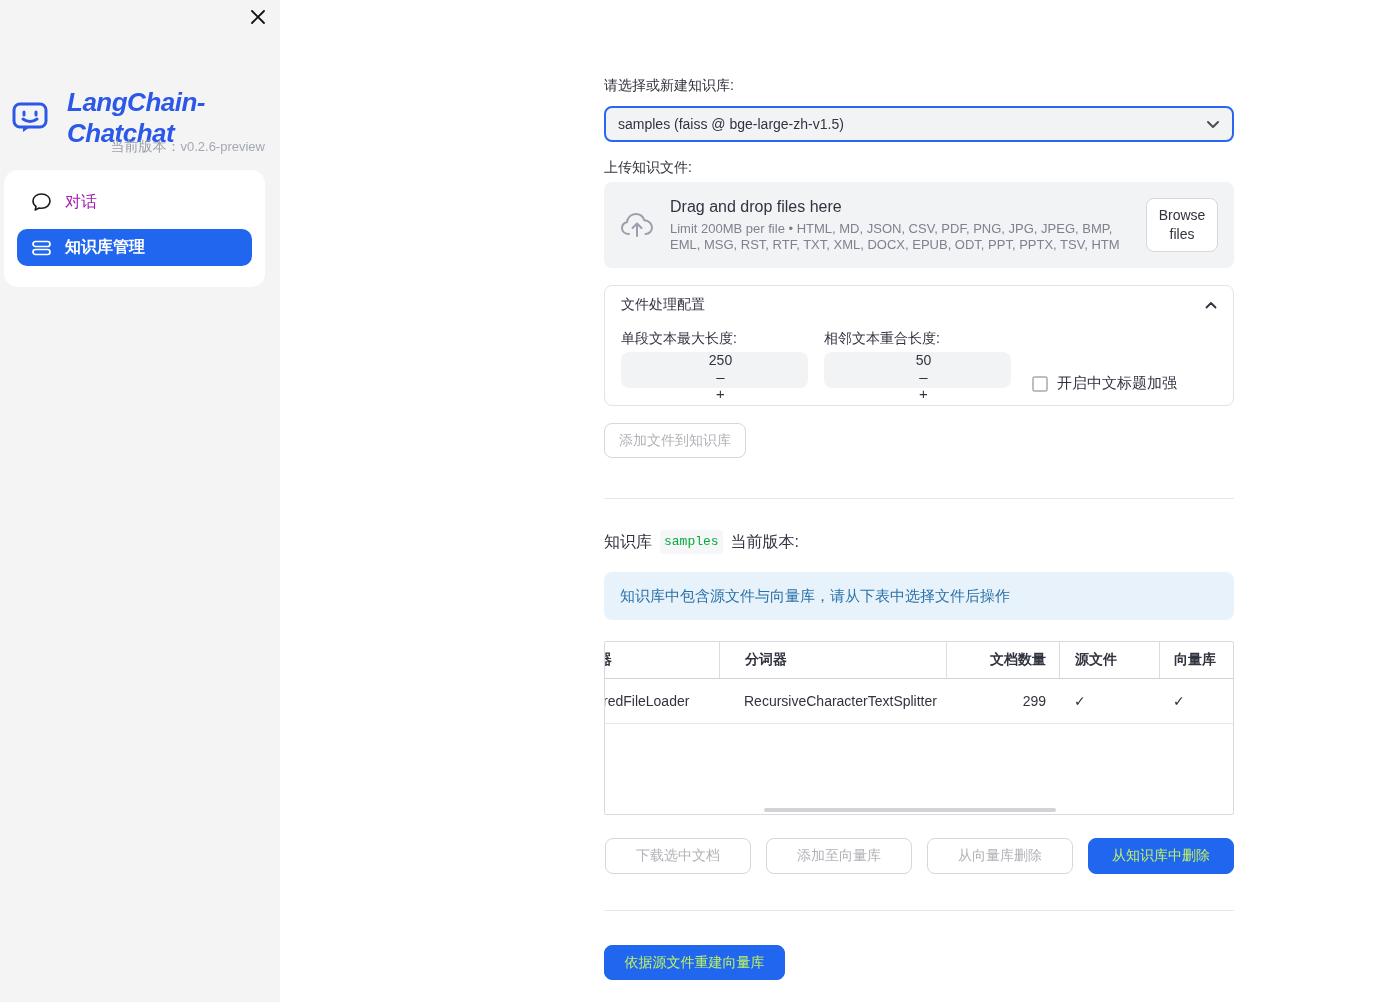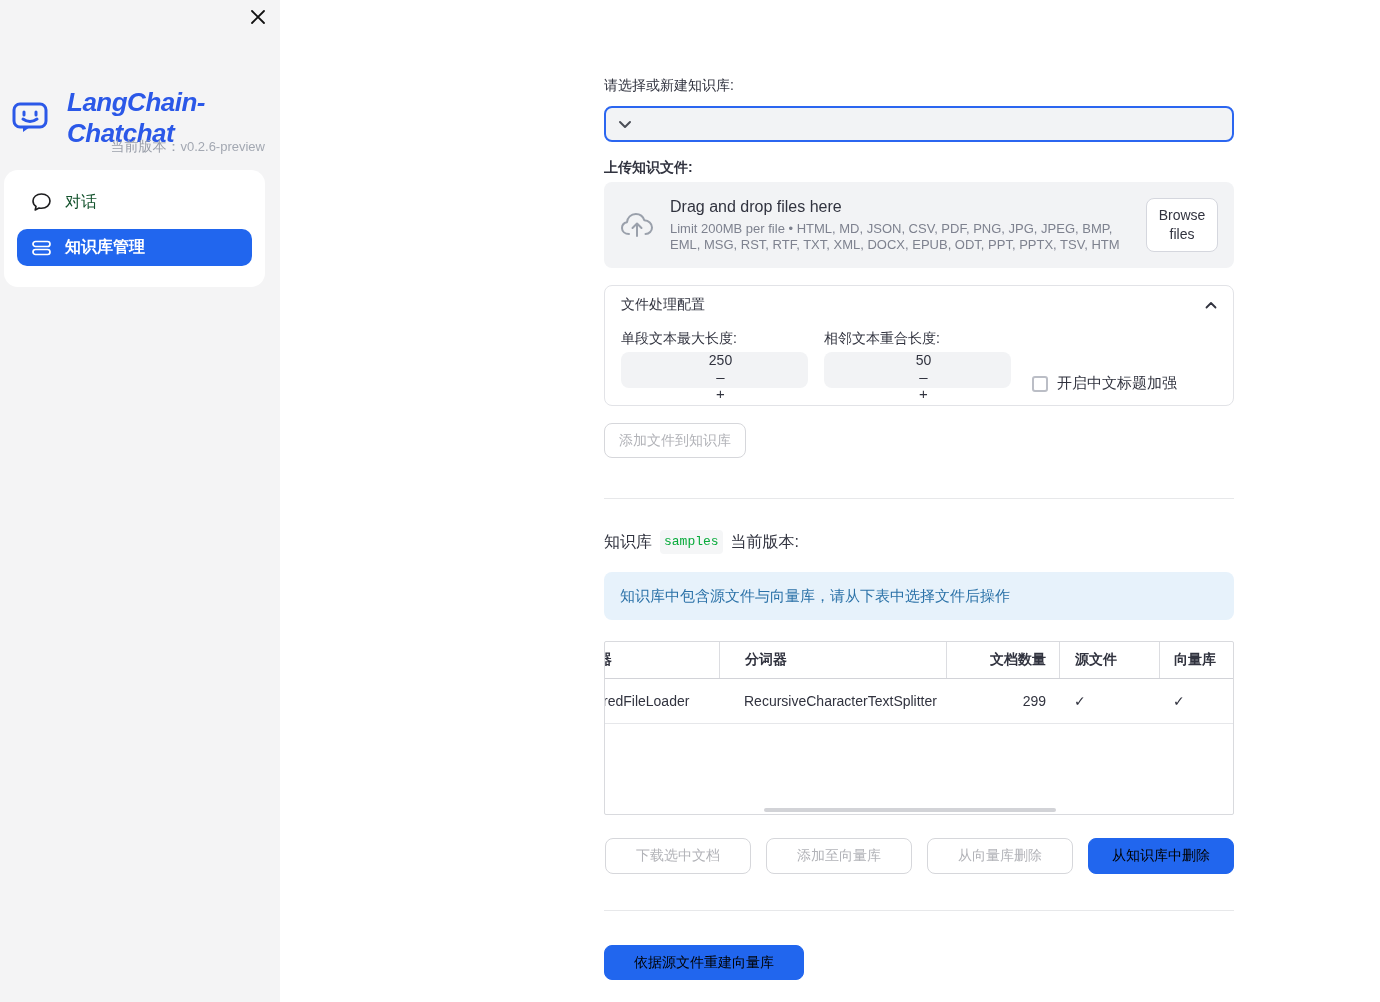--- a/index.html
+++ b/index.html
@@ -9,32 +9,32 @@
   
   .sidebar { position:absolute; left:0; top:0; width:280px; height:1002px; background:#f4f4f5; }
   .close-btn { position:absolute; top:8px; right:13px; width:18px; height:18px; cursor:pointer; }
   .logo-row { position:absolute; left:11px; top:87px; display:flex; align-items:center; gap:18px; }
   .logo-text { font-size:26px; font-weight:bold; font-style:italic; color:#2b58e8; letter-spacing:-0.5px; }
   .version-row { position:absolute; top:138px; right:15px; font-size:13px; color:#a3a8b2; }
   .version-row .ver-label { font-size:14px; color:#9ba0ab; }
   .menu-card { position:absolute; left:4px; top:170px; width:261px; height:117px; background:#ffffff;
     border-radius:14px; padding:14px 13px 0 13px; }
   .menu-item { display:flex; align-items:center; gap:13px; height:36px; padding:0 14px;
-    font-size:16px; color:#14532d; border-radius:10px; cursor:pointer; }
+    font-size:16px; color:#a21caf; border-radius:10px; cursor:pointer; }
   .menu-item.selected { background:#2166EE; color:#ffffff; font-weight:600; margin-top:9px; height:37px; }
 
   
   .content { position:absolute; left:604px; top:0; width:630px; padding-top:77px; }
   .field-label { font-size:14px; line-height:17px; color:#31333F; }
 
   .selectbox { margin-top:12px; height:36px; background:#f2f3f5; border:2px solid #2b66f0;
     border-radius:8px; display:flex; align-items:center; padding:0 12px; cursor:pointer; }
   .selectbox .sel-value { flex:1; font-size:14px; color:#31333F; }
 
-  .label-upload { margin-top:17px;font-weight:bold; }
+  .label-upload { margin-top:17px; }
   .dropzone { margin-top:6px; height:86px; background:#f2f3f5; border-radius:8px;
     display:flex; align-items:center; padding:0 16px; }
   .dz-text { flex:1; margin-left:16px; margin-right:14px; }
   .dz-title { font-size:16px; color:#31333F; margin-bottom:5px; }
   .dz-limit { font-size:13px; line-height:16px; color:#7e828f; }
   .browse-btn { width:72px; min-height:52px; background:#ffffff; border:1px solid #d5d7de; border-radius:8px;
     font-size:14px; color:#31333F; text-align:center; padding:7px 10px; line-height:19px; cursor:pointer; }
 
   .expander { margin-top:17px; border:1px solid #e2e3e7; border-radius:8px; }
   .exp-header { height:38px; display:flex; align-items:center; justify-content:space-between;
@@ -46,21 +46,21 @@
     display:flex; align-items:center; padding-left:12px;flex-direction:column; }
   .num-value { flex:1; font-size:14px; color:#31333F; }
   .step-btn { width:30px; text-align:center; font-size:15px; color:#31333F; cursor:pointer; user-select:none; }
   .chk-group { margin-left:21px; margin-top:44px; display:flex; align-items:center; gap:9px; }
   .checkbox { width:16px; height:16px; border:2px solid #bbbec6; border-radius:3px; background:#fff; cursor:pointer; }
   .chk-label { font-size:15px; color:#31333F; }
 
   .btn { display:inline-flex; align-items:center; justify-content:center; border-radius:8px;
     font-size:14px; height:35px; cursor:pointer; background:#fff; }
   .btn-disabled { border:1px solid #d6d7db; color:#b2b3b8; cursor:default; }
-  .btn-primary { background:#2166EE; color:#000000; border:1px solid #2166EE; }
+  .btn-primary { background:#2166EE; color:#bef264; border:1px solid #2166EE; }
   .btn-secondary { border:1px solid #d6d7db; color:#31333F; }
   .add-btn { margin-top:17px; padding:7px 14px; }
 
   .divider { height:1px; background:#e7e8ea; }
   .div-1 { margin-top:40px; }
   .div-2 { margin-top:36px; }
 
   .kb-heading { margin-top:31px; font-size:16px; line-height:20px; color:#31333F; display:flex; align-items:center; gap:8px; }
   .code-chip { font-family:"Liberation Mono","DejaVu Sans Mono",monospace; font-size:13px; color:#09AB3B;
     background:#f5f6f7; padding:2px 4px; border-radius:4px; }
@@ -82,21 +82,21 @@
   .c3 { width:113px; justify-content:flex-end; padding-right:13px; }
   .c4 { width:100px; padding-left:15px; }
   .c5 { width:73px; padding-left:14px; }
   .t-row .c1 span { margin-left:-2px; }
   .hscroll { position:absolute; bottom:2px; left:159px; width:292px; height:4px; background:#d2d3d7; border-radius:2px; }
 
   .btn-row { margin-top:23px; display:flex; gap:15px;justify-content:flex-end; }
   .btn-row .btn { width:146px; height:36px; }
 
   .bottom-row { margin-top:34px; display:flex; justify-content:space-between; }
-  .bottom-row .btn { width:200px; }
+  .bottom-row .btn { width:181px; }
 
   svg { display:block; }
 </style>
 </head>
 <body>
 
 <div class="sidebar">
   <div class="close-btn">
     <svg width="18" height="18" viewBox="0 0 18 18">
         <path d="M3 3 L15 15 M15 3 L3 15" stroke="#111" stroke-width="1.8" stroke-linecap="round"></path>
@@ -137,20 +137,21 @@
       </span>
       <span>知识库管理</span>
     </div>
   </div>
 </div>
 
 <div class="content">
 
   <div class="field-label">请选择或新建知识库:</div>
   <div class="selectbox">
+    <span class="sel-value">samples (faiss @ bge-large-zh-v1.5)</span>
     <span>
       <svg width="14" height="9" viewBox="0 0 14 9" fill="none" stroke="#4b4e57" stroke-width="2" stroke-linecap="round" stroke-linejoin="round">
           <path d="M2 2 L7 7 L12 2"></path>
         </svg>
     </span>
   </div>
 
   <div class="field-label label-upload">上传知识文件:</div>
   <div class="dropzone">
     <span>

